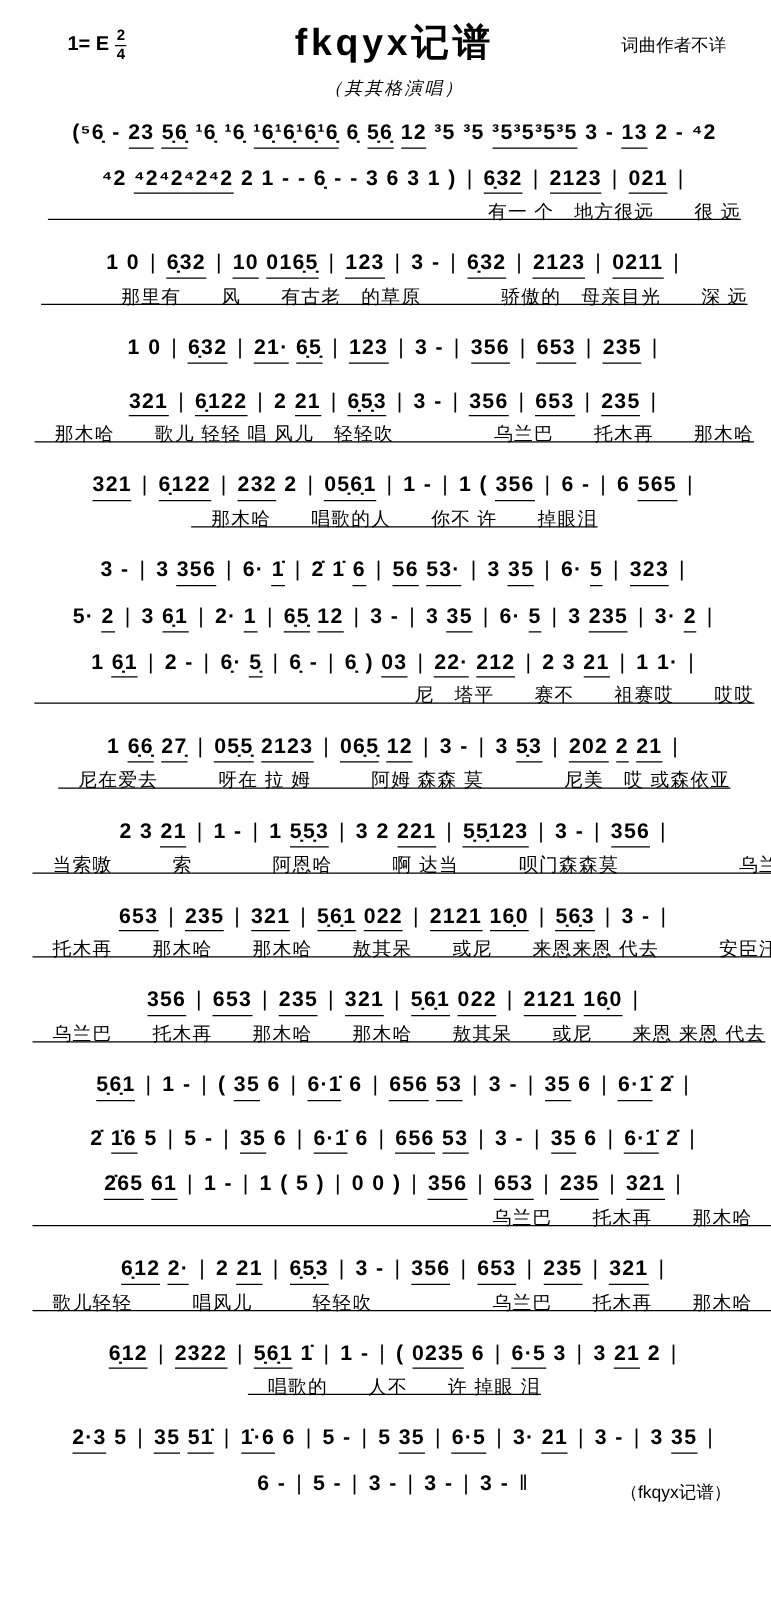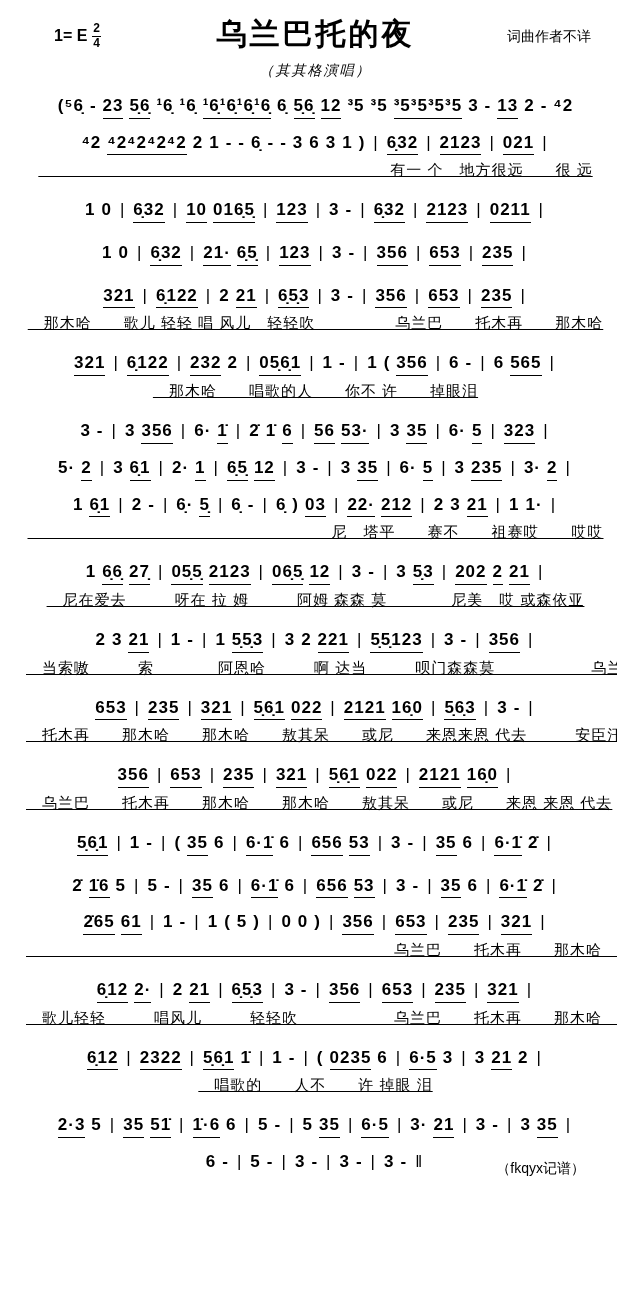--- a/index.html
+++ b/index.html
@@ -3,21 +3,21 @@
 <meta charset="utf-8">
 <style>
   html,body{margin:0;padding:0;background:#fff;color:#000;}
   body{width:617px;height:1293px;overflow:hidden;font-family:"Liberation Sans",sans-serif;}
   .page{position:relative;width:617px;height:1293px;box-sizing:border-box;padding:8px 12px 0 26px;}
   .header{position:relative;height:52px;}
   .keysig{position:absolute;left:28px;top:14px;font-size:16px;font-weight:bold;display:flex;align-items:center;gap:5px;}
   .frac{display:inline-flex;flex-direction:column;align-items:center;font-size:12px;line-height:1.05;font-weight:bold;}
   .frac .num{border-bottom:1px solid #000;padding:0 1px 1px;}
   .title{text-align:center;font-size:30px;font-weight:bold;letter-spacing:3px;padding-top:6px;}
-  .credit{position:absolute;right:14px;top:20px;font-size:14px;}
+  .credit{position:absolute;right:24px;top:20px;font-size:14px;}
   .subtitle{text-align:center;font-size:14px;margin:2px 0 14px;letter-spacing:2px;font-style:italic;}
   .system{margin-bottom:12px;text-align:center;}
   .system.has-lyrics{margin-bottom:18px;}
   .notes{font-size:17px;font-weight:bold;white-space:nowrap;line-height:24px;}
   .notes span{display:inline-block;margin:0 3px;letter-spacing:1px;}
   .notes span.bar{margin:0 5px;font-weight:normal;}
   .notes span.u{border-bottom:1.5px solid #000;padding-bottom:2px;line-height:1.1;}
   .lyrics{font-size:15px;margin-top:5px;white-space:nowrap;letter-spacing:1px;line-height:20px;text-decoration:underline;}
   .footer{text-align:right;padding-right:20px;font-size:14px;margin-top:-26px;}
 </style>
@@ -26,35 +26,36 @@
 
 <div class="page">
   <div class="header">
     <div class="keysig">
       <span>1= E</span>
       <span class="frac">
         <span class="num">2</span>
         <span class="den">4</span>
       </span>
     </div>
-    <div class="title">乌兰巴托的夜</div>
+    <div class="title">fkqyx记谱</div>
     <div class="credit">词曲作者不详</div>
   </div>
   <div class="subtitle">（其其格演唱）</div>
 
   <div id="score">
       <div class="system">
         <div class="notes"><span>(⁵6̣</span><span>-</span><span class="u">23</span><span class="u">5̣6̣</span><span>¹6̣</span><span>¹6̣</span><span class="u">¹6̣¹6̣¹6̣¹6̣</span><span>6̣</span><span class="u">5̣6̣</span><span class="u">12</span><span>³5</span><span>³5</span><span class="u">³5³5³5³5</span><span>3</span><span>-</span><span class="u">13</span><span>2</span><span>-</span><span>⁴2</span></div>
       </div>
       <div class="system has-lyrics">
         <div class="notes"><span>⁴2</span><span class="u">⁴2⁴2⁴2⁴2</span><span>2</span><span>1</span><span>-</span><span>-</span><span>6̣</span><span>-</span><span>-</span><span>3</span><span>6</span><span>3</span><span>1</span><span>)</span><span class="bar">|</span><span class="u">6̣32</span><span class="bar">|</span><span class="u">2123</span><span class="bar">|</span><span class="u">021</span><span class="bar">|</span></div>
         <div class="lyrics">　　　　　　　　　　　　　　　　　　　　　　有一 个　地方很远　　很 远</div>
       </div>
       <div class="system has-lyrics">
         <div class="notes"><span>1</span><span>0</span><span class="bar">|</span><span class="u">6̣32</span><span class="bar">|</span><span class="u">10</span><span class="u">016̣5̣</span><span class="bar">|</span><span class="u">123</span><span class="bar">|</span><span>3</span><span>-</span><span class="bar">|</span><span class="u">6̣32</span><span class="bar">|</span><span class="u">2123</span><span class="bar">|</span><span class="u">0211</span><span class="bar">|</span></div>
+        <div class="lyrics">　　　　那里有　　风　　有古老　的草原　　　　骄傲的　母亲目光　　深 远</div>
       </div>
       <div class="system has-lyrics">
         <div class="notes"><span>1</span><span>0</span><span class="bar">|</span><span class="u">6̣32</span><span class="bar">|</span><span class="u">21·</span><span class="u">6̣5̣</span><span class="bar">|</span><span class="u">123</span><span class="bar">|</span><span>3</span><span>-</span><span class="bar">|</span><span class="u">356</span><span class="bar">|</span><span class="u">653</span><span class="bar">|</span><span class="u">235</span><span class="bar">|</span></div>
       </div>
       <div class="system has-lyrics">
         <div class="notes"><span class="u">321</span><span class="bar">|</span><span class="u">6̣122</span><span class="bar">|</span><span>2</span><span class="u">21</span><span class="bar">|</span><span class="u">6̣5̣3</span><span class="bar">|</span><span>3</span><span>-</span><span class="bar">|</span><span class="u">356</span><span class="bar">|</span><span class="u">653</span><span class="bar">|</span><span class="u">235</span><span class="bar">|</span></div>
         <div class="lyrics">　那木哈　　歌儿 轻轻 唱 风儿　轻轻吹　　　　　乌兰巴　　托木再　　那木哈</div>
       </div>
       <div class="system has-lyrics">
         <div class="notes"><span class="u">321</span><span class="bar">|</span><span class="u">6̣122</span><span class="bar">|</span><span class="u">232</span><span>2</span><span class="bar">|</span><span class="u">05̣6̣1</span><span class="bar">|</span><span>1</span><span>-</span><span class="bar">|</span><span>1</span><span>(</span><span class="u">356</span><span class="bar">|</span><span>6</span><span>-</span><span class="bar">|</span><span>6</span><span class="u">565</span><span class="bar">|</span></div>

